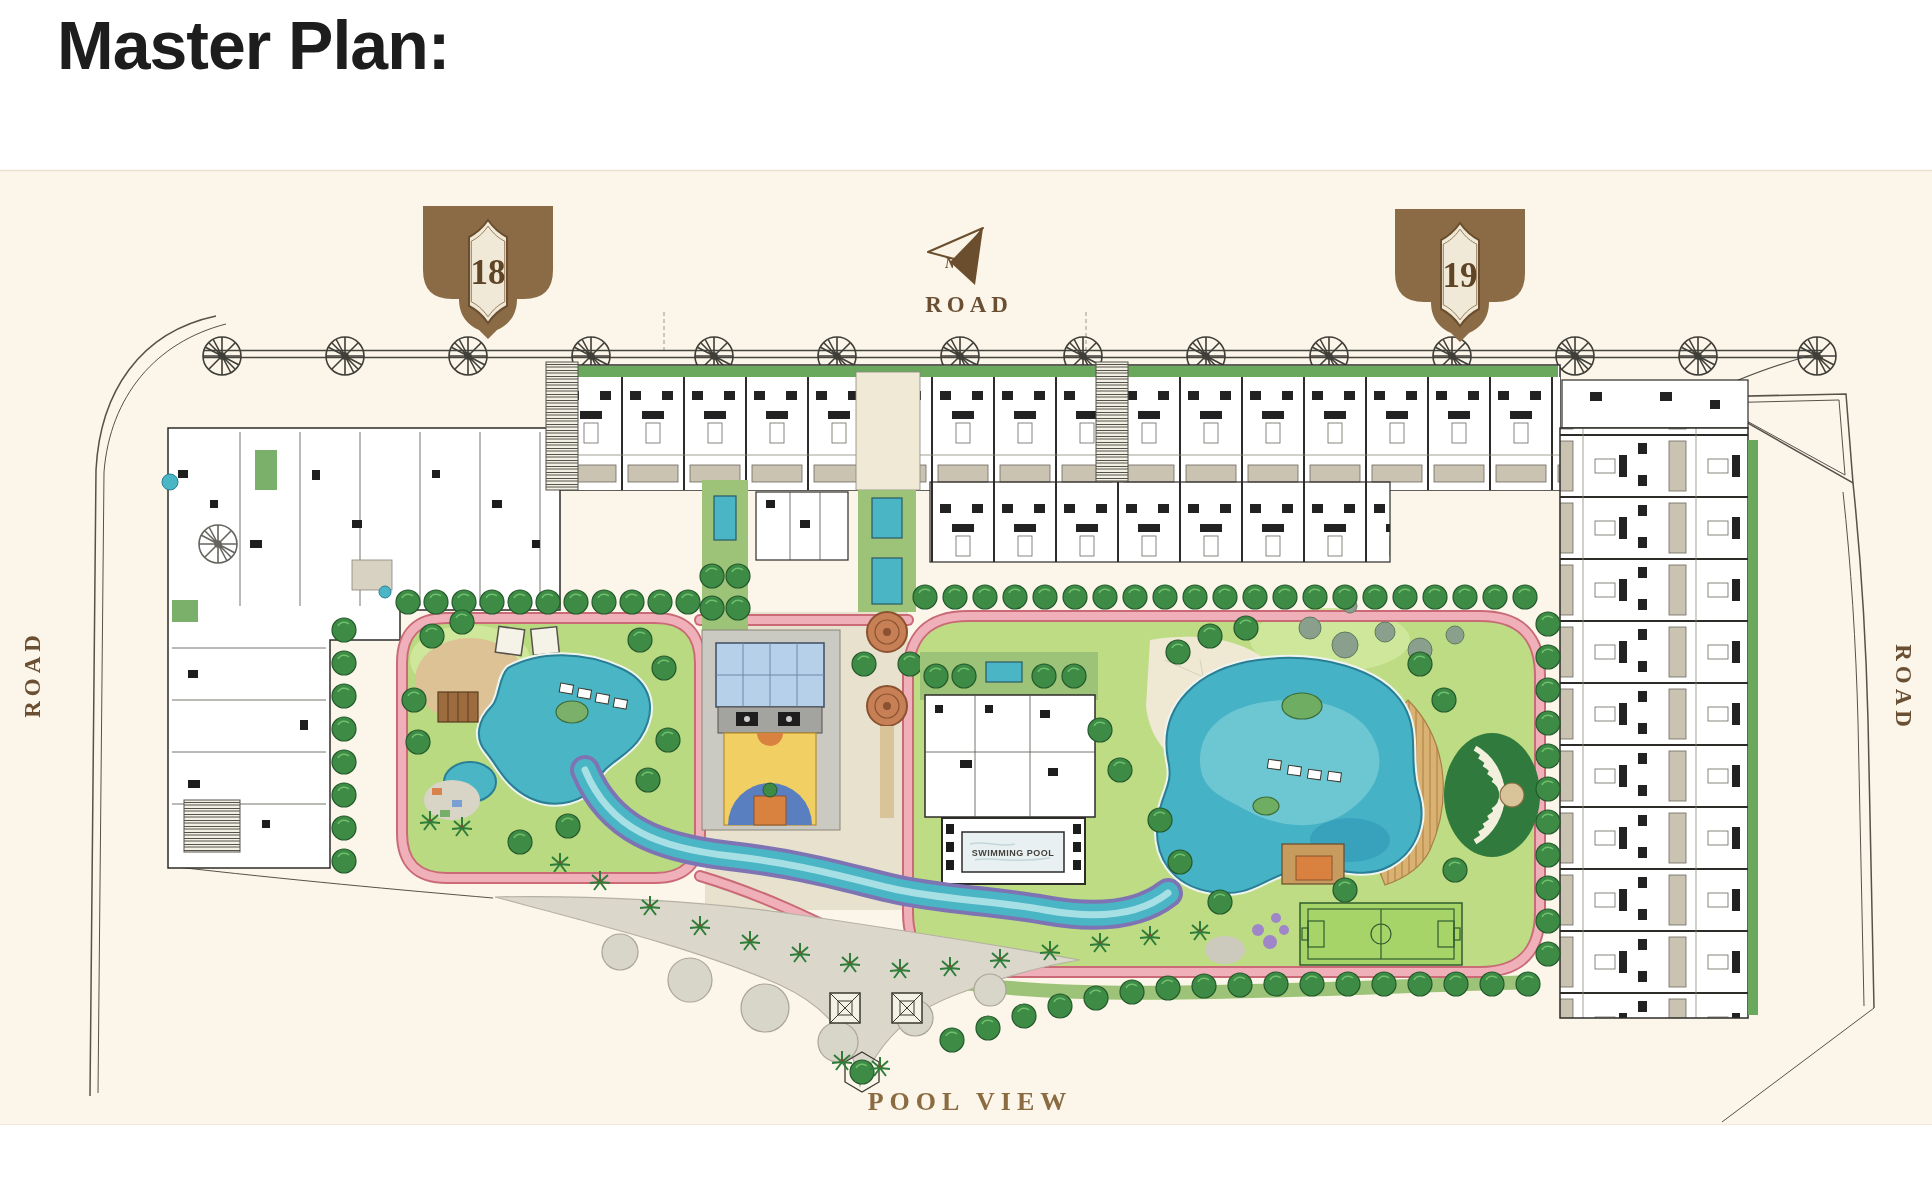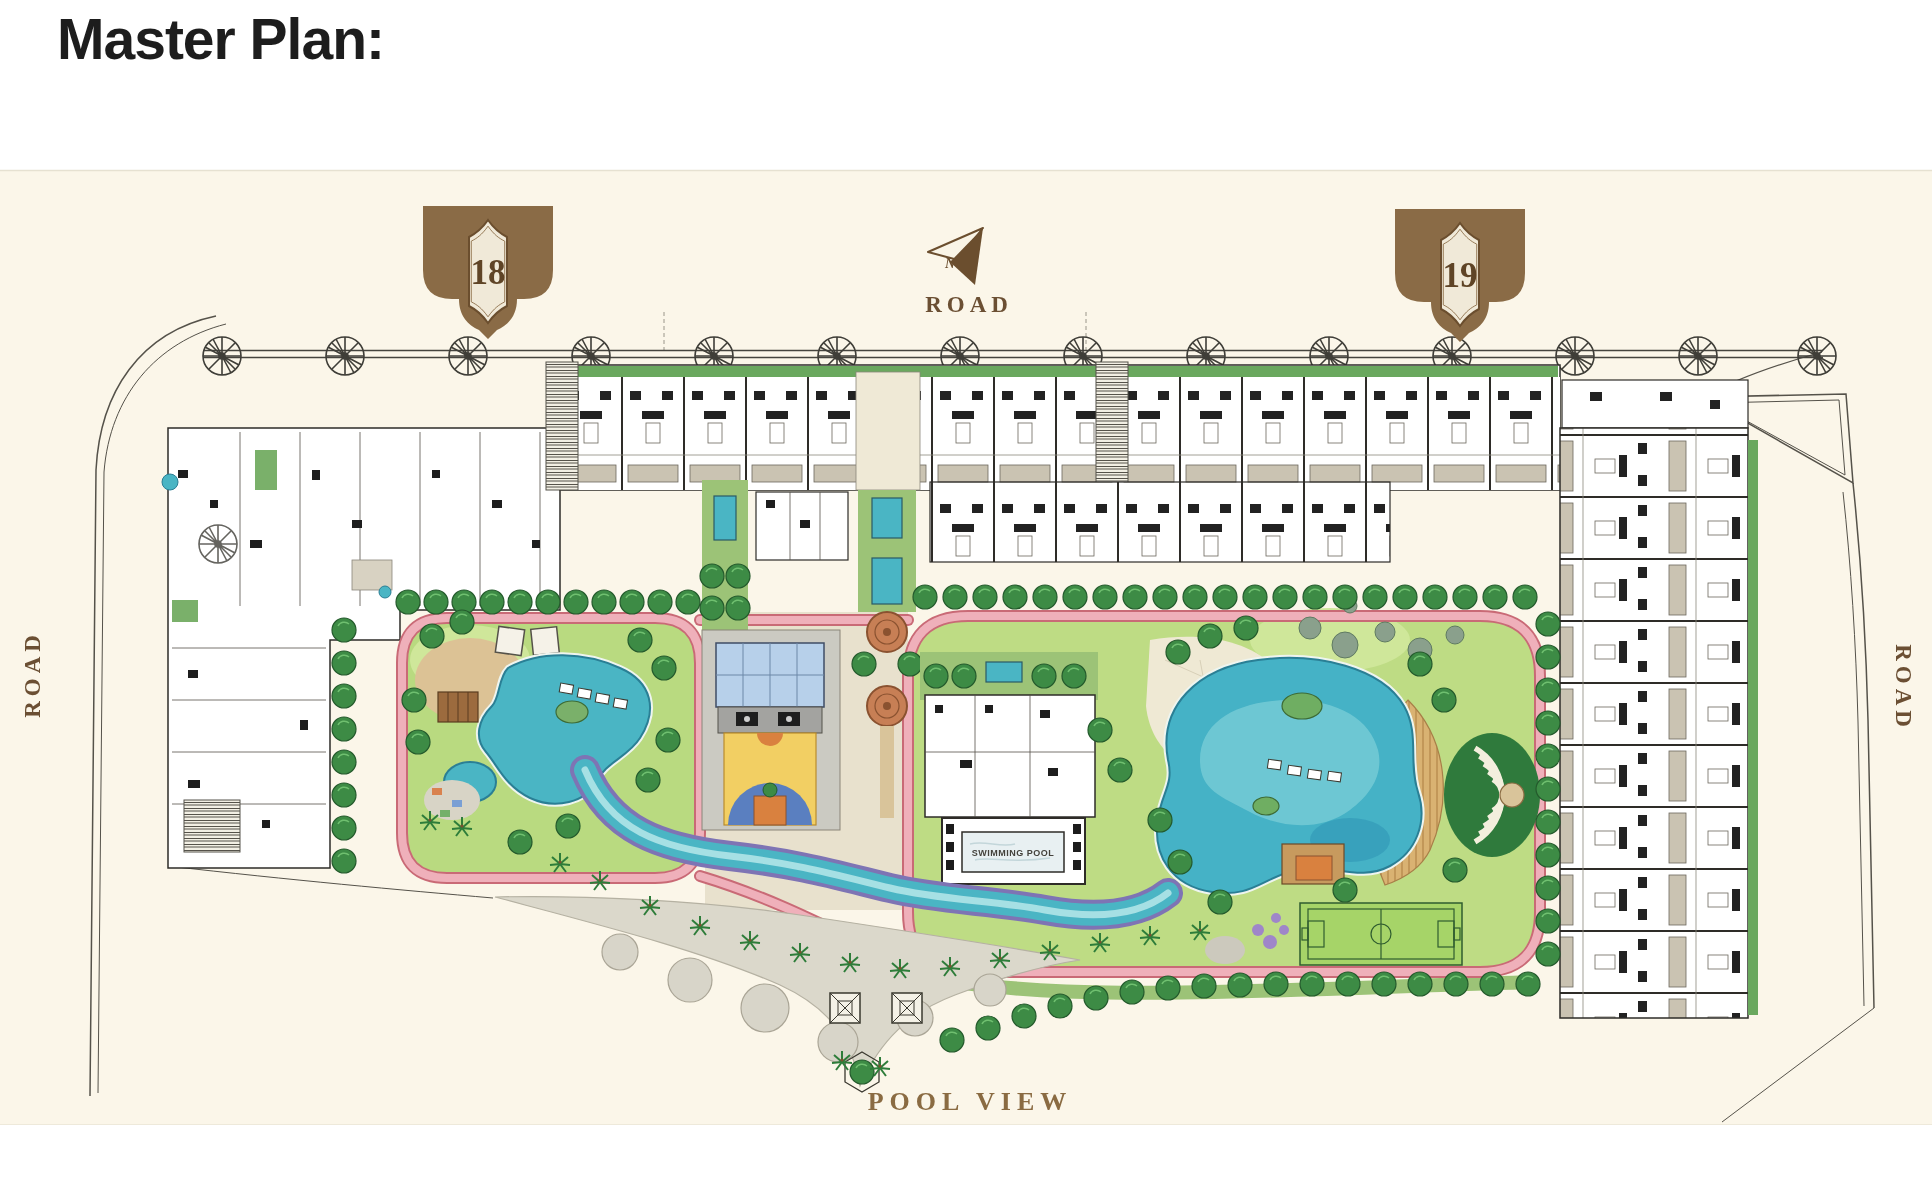--- a/index.html
+++ b/index.html
@@ -1,18 +1,18 @@
 <!DOCTYPE html>
 <html><head>
 <meta charset="utf-8">
 <style>
   html,body{margin:0;padding:0;background:#ffffff;}
   .page{position:relative;width:1932px;height:1178px;overflow:hidden;background:#ffffff;
         font-family:"Liberation Sans",sans-serif;}
-  .page-title{position:absolute;left:57px;top:6px;margin:0;font-size:57px;font-weight:800;
+  .page-title{position:absolute;left:57px;top:6px;margin:0;font-size:68px;font-weight:800;
         color:#1d1d1d;letter-spacing:-1px;font-family:"Liberation Sans",sans-serif;}
   svg{position:absolute;left:0;top:0;}
   
   .lbl-road{font-family:"Liberation Serif",serif;font-weight:700;font-size:23px;
         fill:#6b4f33;letter-spacing:5px;}
   .lbl-poolview{font-family:"Liberation Serif",serif;font-weight:700;font-size:26px;
         fill:#8a6b42;letter-spacing:6px;}
   .badge-num{font-family:"Liberation Serif",serif;font-weight:700;font-size:35px;fill:#5f4426;}
   .n-letter{font-family:"Liberation Serif",serif;font-style:italic;font-weight:700;
         font-size:14px;fill:#6b4e2e;}

